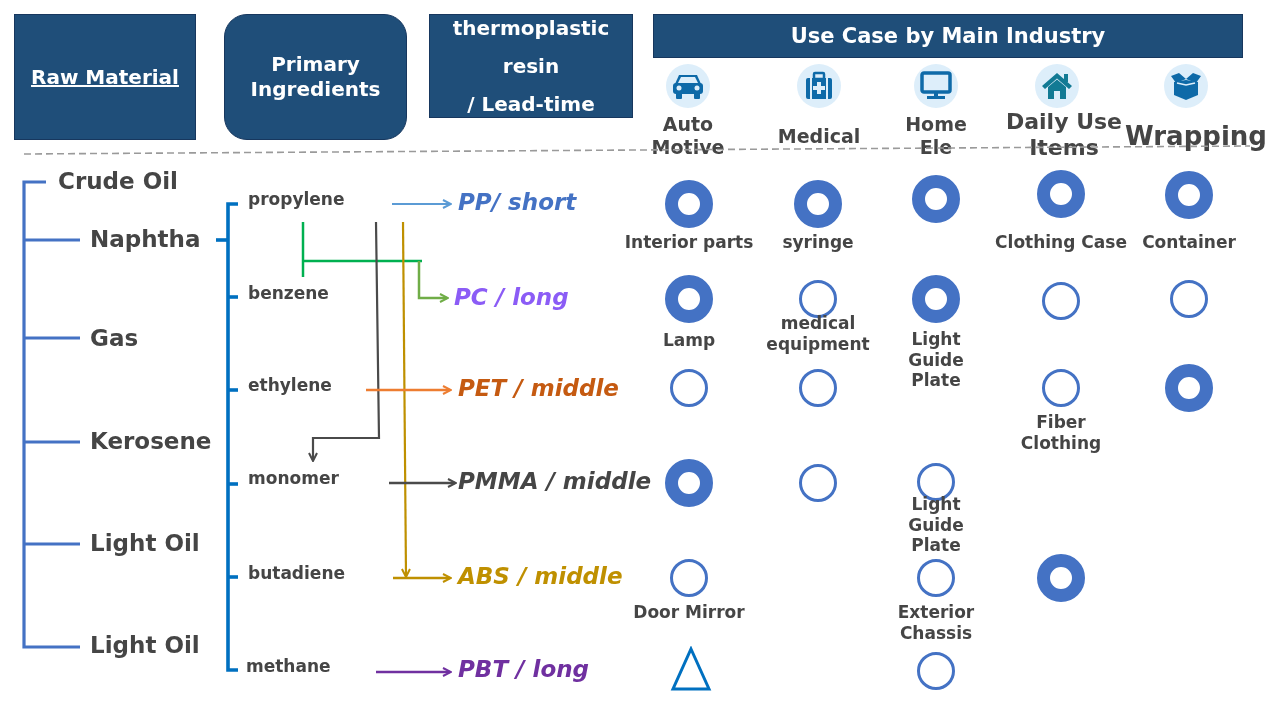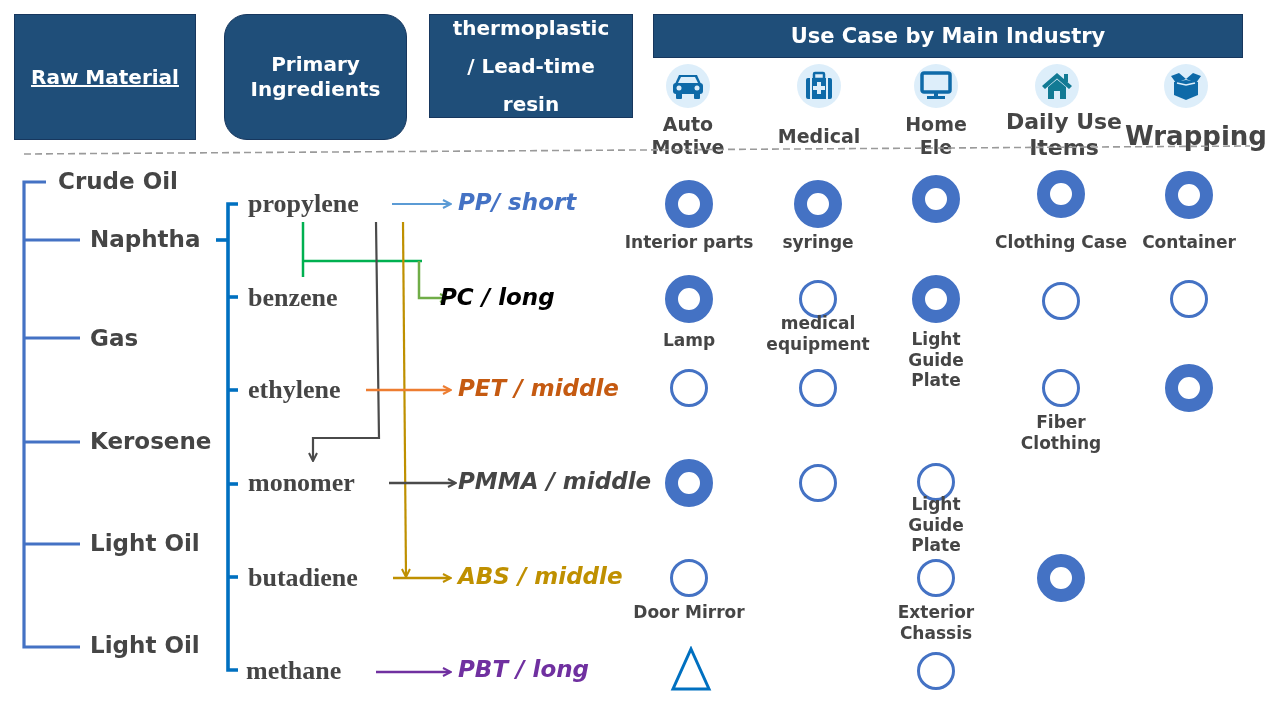--- a/index.html
+++ b/index.html
@@ -3,21 +3,21 @@
 <meta charset="utf-8">
 <style>
   html, body { margin:0; padding:0; }
   body { width:1280px; height:720px; background:#ffffff; position:relative; overflow:hidden;
          font-family:"DejaVu Sans", "Liberation Sans", sans-serif; }
   .hdr { position:absolute; background:#1f4e79; color:#fff; border:1px solid #17375e;
          display:flex; align-items:center; justify-content:center; text-align:center;
          font-weight:bold; font-size:20px; line-height:1.25; box-sizing:border-box; }
   .txt { position:absolute; font-weight:bold; color:#454545; white-space:nowrap; }
   .raw { font-size:23px; }
-  .ing { font-size:26px;font-family:Liberation Serif, serif; }
+  .ing { font-size:17px; }
   .res { font-size:23px;font-style:italic; }
   .ind { font-size:19px; text-align:center; line-height:1.2; transform:translateX(-50%); }
   .lbl { font-size:17px; text-align:center; line-height:1.22; transform:translateX(-50%); color:#454545; }
   .icon-wrap { position:absolute; width:44px; height:44px; border-radius:50%; background:#ddeefa;
                transform:translateX(-50%); display:flex; align-items:center; justify-content:center; }
   .mark { position:absolute; transform:translate(-50%,-50%); box-sizing:border-box; border-radius:50%; }
   .mark.strong { width:48px; height:48px; border:13px solid #4472c4; }
   .mark.weak { width:38px; height:38px; border:3px solid #4472c4; }
   svg.lines { position:absolute; left:0; top:0; }
 </style>
@@ -29,22 +29,22 @@
 </div>
 <div class="hdr" style="left:224px;top:14px;width:183px;height:126px;border-radius:23px;">
   <div>
     <div>Primary</div>
     <div>Ingredients</div>
   </div>
 </div>
 <div class="hdr" style="left:429px;top:14px;width:204px;height:104px;line-height:1.9;">
   <div>
     <div>thermoplastic</div>
+    <div>resin</div>
     <div>/ Lead-time</div>
-    <div>resin</div>
   </div>
 </div>
 <div class="hdr" style="left:653px;top:14px;width:590px;height:44px;font-size:21px;">
   <span>Use Case by Main Industry</span>
 </div>
 
 <div id="industry-icons">
   <div class="icon-wrap" style="left:688px;top:64px;">
     <svg width="32" height="28" viewBox="0 0 32 28">
       <path d="M7 3 H25 L29 12 H3 Z" fill="#0e6aa8"></path>
@@ -180,21 +180,21 @@
 <div class="txt raw" style="left:90px;top:632px;">Light Oil</div>
 
 <div class="txt ing" style="left:248px;top:189px;">propylene</div>
 <div class="txt ing" style="left:248px;top:283px;">benzene</div>
 <div class="txt ing" style="left:248px;top:375px;">ethylene</div>
 <div class="txt ing" style="left:248px;top:468px;">monomer</div>
 <div class="txt ing" style="left:248px;top:563px;">butadiene</div>
 <div class="txt ing" style="left:246px;top:656px;">methane</div>
 
 <div class="txt res resin" style="left: 458px; top: 189px; color: rgb(68, 114, 196);">PP/ short</div>
-<div class="txt res resin" style="left: 440px; top: 284px; color: #000000;">PC / long</div>
+<div class="txt res resin" style="left: 454px; top: 284px; color: #8b5cf6;">PC / long</div>
 <div class="txt res resin" style="left: 458px; top: 375px; color: rgb(197, 90, 17);">PET / middle</div>
 <div class="txt res resin" style="left: 458px; top: 468px; color: rgb(69, 69, 69);">PMMA / middle</div>
 <div class="txt res resin" style="left: 458px; top: 563px; color: rgb(191, 144, 0);">ABS / middle</div>
 <div class="txt res resin" style="left: 458px; top: 656px; color: rgb(112, 48, 160);">PBT / long</div>
 
 <div id="matrix">
     <div class="mark strong" style="left: 689px; top: 204px; border-color: rgb(68, 114, 196);"></div>
     <div class="txt lbl" style="left: 689px; top: 232px;">
       <div>Interior parts</div>
     </div>

